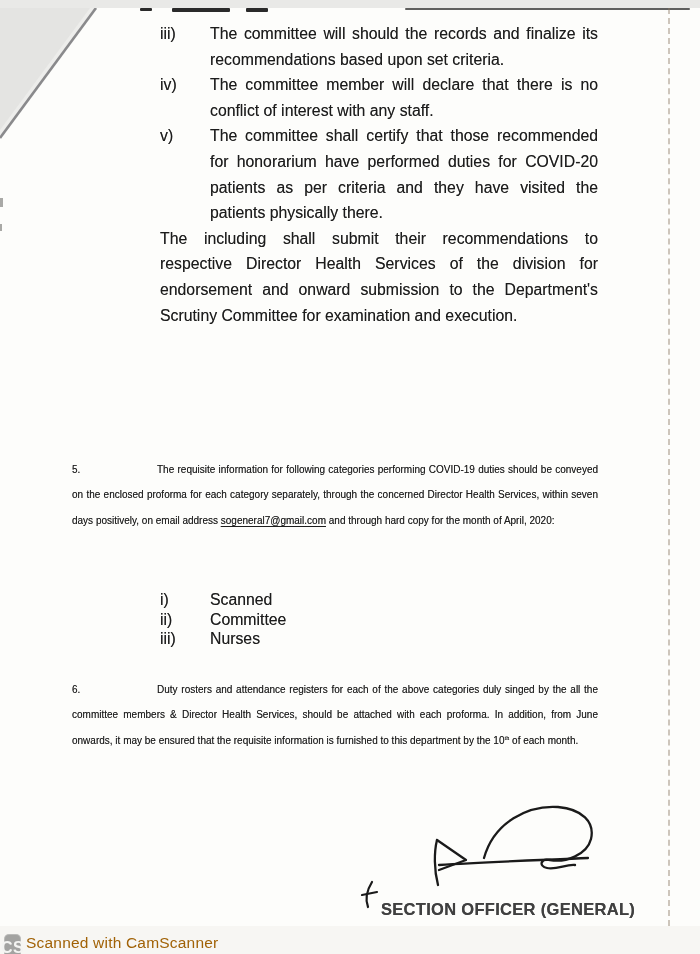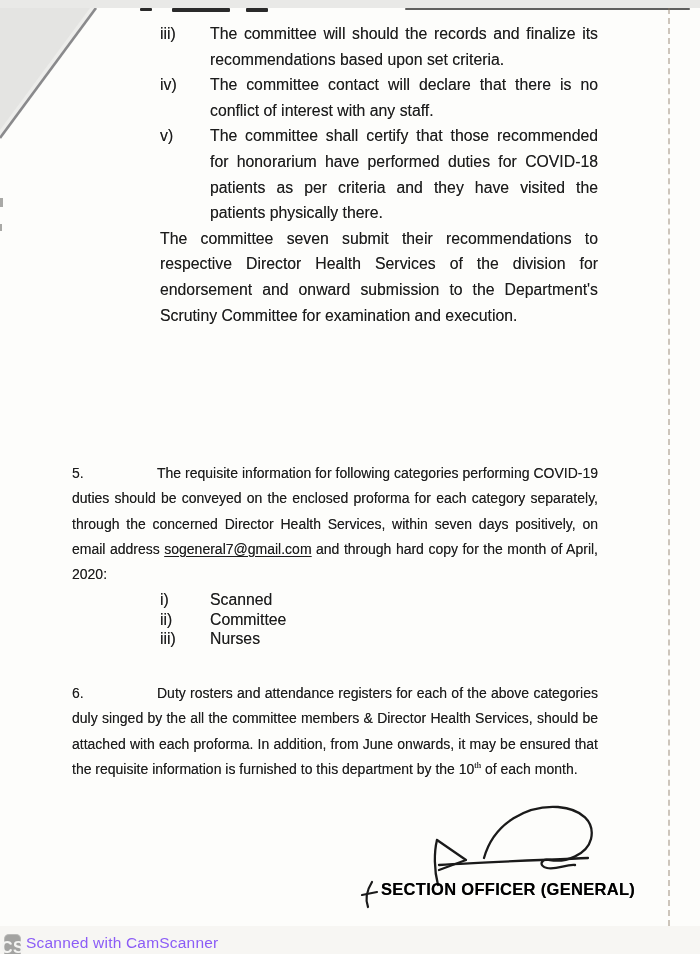--- a/index.html
+++ b/index.html
@@ -21,53 +21,53 @@
   }
   .edge-mark{position:absolute;background:#a9a9a6;}
   
   #committee-list{position:absolute;left:160px;top:13px;width:438px;}
   .c-item{display:flex;font-size:15.8px;line-height:25.6px;}
   .c-num{flex:0 0 50px;}
   .c-text{flex:1 1 auto;text-align:justify;}
   
   .para{
     position:absolute;left:72px;width:526px;
-    font-size:14px;line-height:25.3px;text-align:justify;
+    font-size:10px;line-height:25.3px;text-align:justify;
   }
   #para5{top:439px;}
   #para6{top:659px;}
   .p-num{display:inline-block;width:85px;}
   .email{text-decoration:underline;text-underline-offset:2px;}
   sup{font-size:0.62em;line-height:0;font-family:Liberation Serif, serif;}
   
   #category-list{position:absolute;left:160px;top:582px;width:300px;}
   .cat-item{display:flex;font-size:15.8px;line-height:19.5px;}
   .cat-num{flex:0 0 50px;}
   
   #signature-svg{position:absolute;left:424px;top:794px;}
   #sign-mark-svg{position:absolute;left:360px;top:872px;}
   #officer-title{
-    position:absolute;left:381px;top:872px;
-    font-size:16.5px;font-weight:bold;letter-spacing:0.3px;color:#000000;
+    position:absolute;left:381px;top:892px;
+    font-size:16.5px;font-weight:bold;letter-spacing:0.3px;color:#404040;
     text-shadow:0 0 0.5px rgba(0,0,0,0.6);white-space:nowrap;
   }
   
   #footer-bar{
     position:absolute;left:0;bottom:0;width:700px;height:36px;
     background:#f7f6f3;
   }
   #cs-logo{
     position:absolute;left:4px;top:8px;width:17px;height:27px;
     background:#a3a3a1;border-radius:5px;color:#f4f4f2;
     font-weight:bold;font-size:16px;display:flex;align-items:center;
     justify-content:center;letter-spacing:0.5px;
     box-shadow:inset 0 0 0 1px rgba(255,255,255,0.25);
   }
   #footer-text{
-    position:absolute;left:26px;top:8px;font-size:15.5px;color:#8b5cf6;
+    position:absolute;left:26px;top:8px;font-size:15.5px;color:#a16207;
     letter-spacing:0.2px;
   }
 </style>
 </head>
 <body>
 
 <div id="page">
 
   <svg id="corner-svg" width="110" height="140" viewBox="0 0 110 140">
     <polygon points="0,0 96,0 0,130" fill="#ededeb"></polygon>
@@ -84,28 +84,28 @@
   <div class="edge-mark" style="left:0;top:190px;width:3px;height:9px;"></div>
   <div class="edge-mark" style="left:0;top:216px;width:2px;height:7px;"></div>
 
   <div id="committee-list" class="ink">
     <div class="c-item">
       <span class="c-num">iii)</span>
       <span class="c-text">The committee will should the records and finalize its recommendations based upon set criteria.</span>
     </div>
     <div class="c-item">
       <span class="c-num">iv)</span>
-      <span class="c-text">The committee contact will declare that there is no conflict of interest with any staff.</span>
+      <span class="c-text">The committee member will declare that there is no conflict of interest with any staff.</span>
     </div>
     <div class="c-item">
       <span class="c-num">v)</span>
-      <span class="c-text">The committee shall certify that those recommended for honorarium have performed duties for COVID-18 patients as per criteria and they have visited the patients physically there.</span>
+      <span class="c-text">The committee shall certify that those recommended for honorarium have performed duties for COVID-20 patients as per criteria and they have visited the patients physically there.</span>
     </div>
     <div class="c-item">
-      <span class="c-text">The committee seven submit their recommendations to respective Director Health Services of the division for endorsement and onward submission to the Department's Scrutiny Committee for examination and execution.</span>
+      <span class="c-text">The including shall submit their recommendations to respective Director Health Services of the division for endorsement and onward submission to the Department's Scrutiny Committee for examination and execution.</span>
     </div>
   </div>
 
   <p id="para5" class="para ink">
     <span class="p-num">5.</span><span>The requisite information for following categories performing COVID-19 duties should be conveyed on the enclosed proforma for each category separately, through the concerned Director Health Services, within seven days positively, on email address </span><span class="email">sogeneral7@gmail.com</span><span> and through hard copy for the month of April, 2020:</span>
   </p>
 
   <div id="category-list" class="ink">
     <div class="cat-item">
       <span class="cat-num">i)</span>

